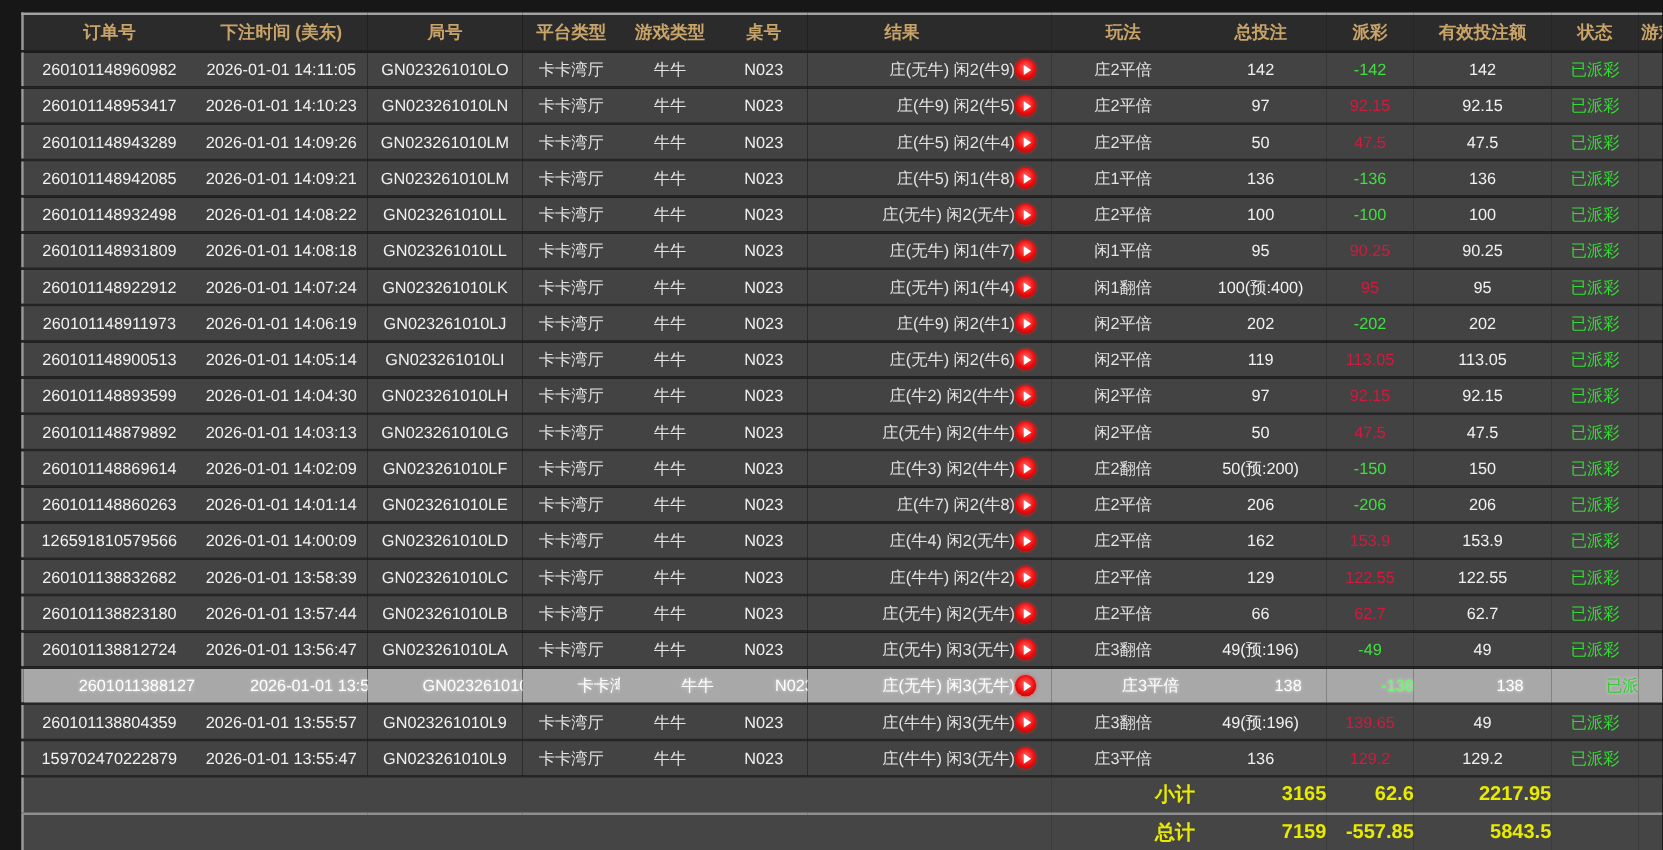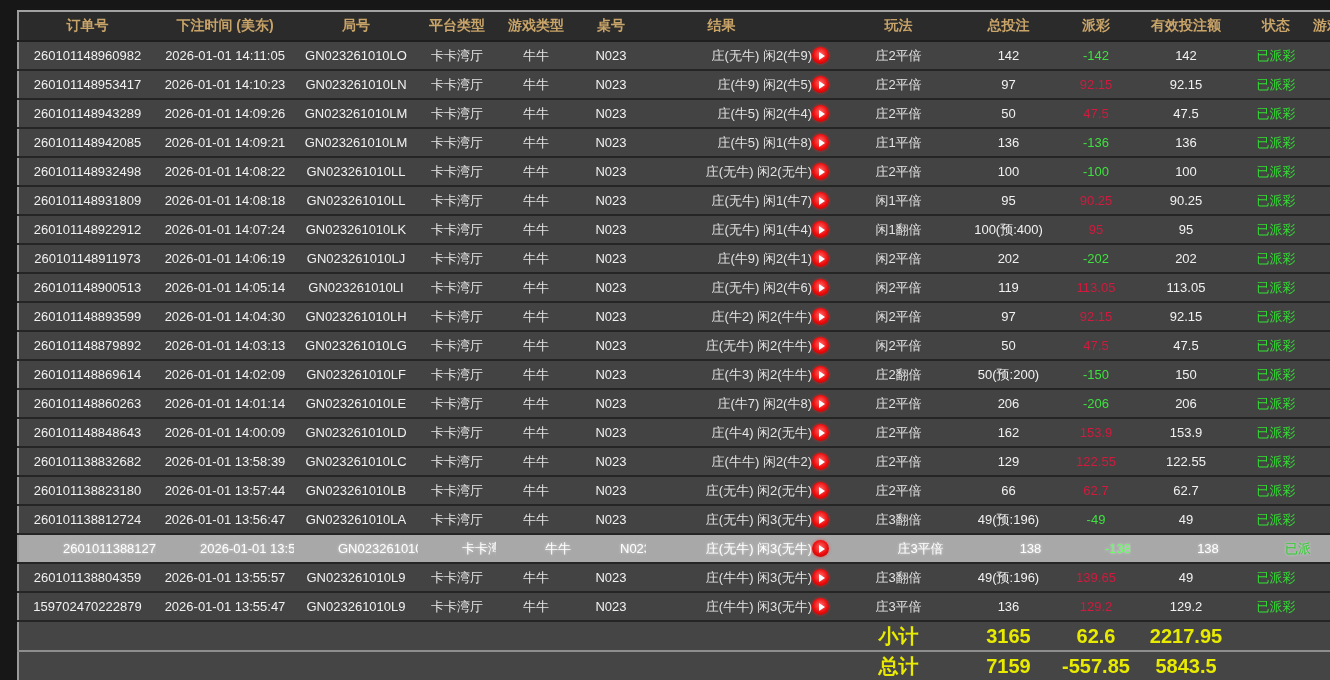--- a/index.html
+++ b/index.html
@@ -45,22 +45,22 @@
     display:flex; align-items:center; justify-content:center;
     box-shadow:0 0 3px rgba(255,40,40,.7);
   }
   .play-tri {
     width:0; height:0; margin-left:2px;
     border-left:6px solid #fff;
     border-top:4px solid transparent;
     border-bottom:4px solid transparent;
   }
   tfoot td {
-    background:#454545; color:#e8eb00; font-weight:bold; font-size:20px;
-    height:28px; padding:0; text-align:center; white-space:nowrap;
+    background:#454545; color:#e8eb00; font-weight:bold; font-size:16px;
+    height:28px; padding:0; text-align:right; white-space:nowrap;
     border-top:2px solid #8e8e8e;
   }
 </style>
 </head>
 <body>
 
 <div class="screen">
   <div class="table-outer">
     <table>
       <colgroup id="cols">
@@ -376,21 +376,21 @@
               </div>
             </td>
             <td class="">庄2平倍</td>
             <td class="num">206</td>
             <td class="neg">-206</td>
             <td class="num">206</td>
             <td class="status">已派彩</td>
             <td class=""></td>
           </tr>
           <tr>
-            <td class="num">260101148848643</td>
+            <td class="num">126591810579566</td>
             <td class="num">2026-01-01 14:00:09</td>
             <td class="num">GN023261010LD</td>
             <td class="">卡卡湾厅</td>
             <td class="">牛牛</td>
             <td class="num">N023</td>
             <td>
               <div class="result-wrap">
                 <span class="result-text">庄(牛4) 闲2(无牛)</span>
                 <span class="play-btn">
                   <span class="play-tri"></span>

